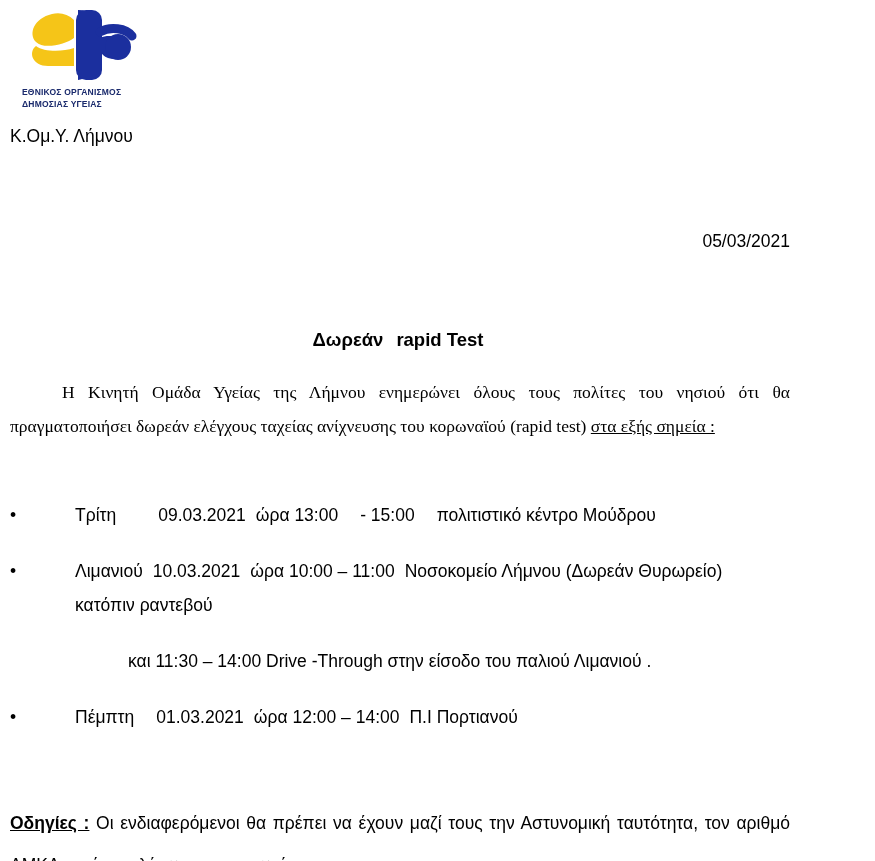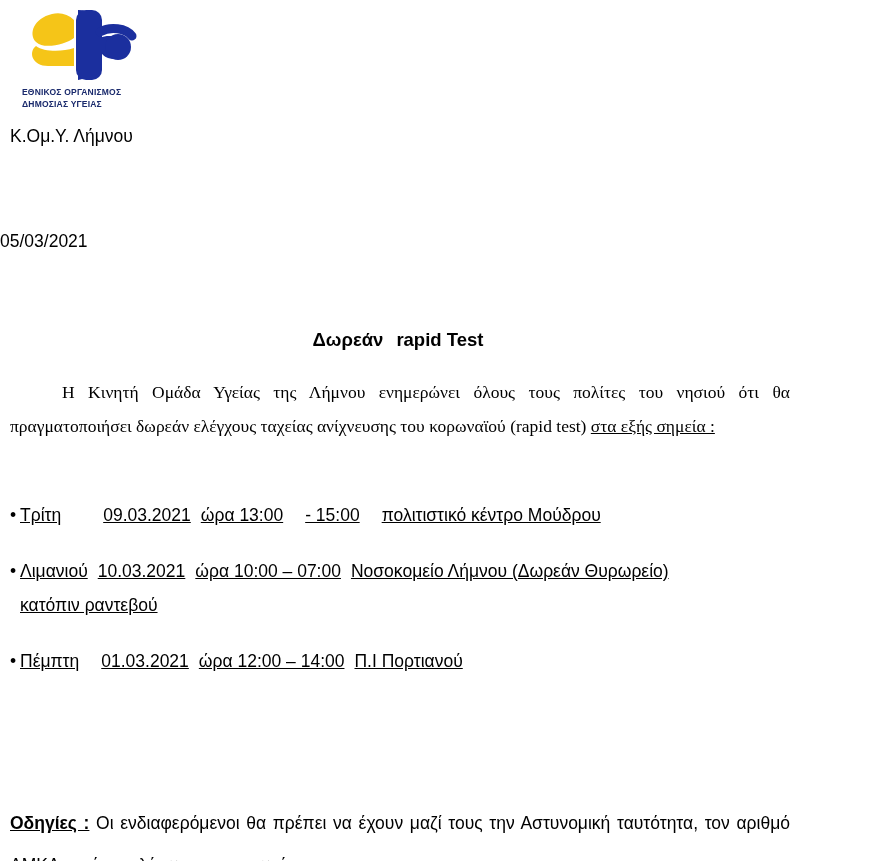--- a/index.html
+++ b/index.html
@@ -52,21 +52,21 @@
     position: absolute;
     left: 10px;
     top: 126px;
     font-size: 17.5px;
   }
   .date-line {
     position: absolute;
     left: 0;
     top: 231px;
     width: 790px;
-    text-align: left;
+    text-align: right;
     font-size: 17.5px;
   }
   .title-line {
     position: absolute;
     left: 3px;
     top: 298px;
     width: 790px;
     text-align: center;
     font-size: 18.5px;
     font-weight: bold;
@@ -103,22 +103,22 @@
     margin-bottom: 22px;
     line-height: 34px;
   }
   .bullet-dot {
     width: 10px;
     flex: 0 0 10px;
     font-size: 17.5px;
     line-height: 34px;
   }
   .bullet-body {
+    margin-left: 55px;
     flex: 1;
-    text-decoration: underline;
   }
   .bullet-body .ln2 { display: block; }
   .sub-line {
     margin: 0 0 22px 118px;
     line-height: 34px;
     font-size: 17.5px;
   }
   .gap-s { display: inline-block; width: 10px; }
   .gap-m { display: inline-block; width: 22px; }
   .gap-l { display: inline-block; width: 42px; }
@@ -174,25 +174,26 @@
     <div class="bullet-row">
       <span class="bullet-dot">•</span>
       <span class="bullet-body">
         <span>Τρίτη</span><span class="gap-l"></span><span>09.03.2021</span><span class="gap-s"></span><span>ώρα 13:00</span><span class="gap-m"></span><span>- 15:00</span><span class="gap-m"></span><span>πολιτιστικό κέντρο Μούδρου</span>
       </span>
     </div>
 
     <div class="bullet-row">
       <span class="bullet-dot">•</span>
       <span class="bullet-body">
-        <span>Λιμανιού</span><span class="gap-s"></span><span>10.03.2021</span><span class="gap-s"></span><span>ώρα 10:00 – 07:00</span><span class="gap-s"></span><span>Νοσοκομείο Λήμνου (Δωρεάν Θυρωρείο)</span>
+        <span>Λιμανιού</span><span class="gap-s"></span><span>10.03.2021</span><span class="gap-s"></span><span>ώρα 10:00 – 11:00</span><span class="gap-s"></span><span>Νοσοκομείο Λήμνου (Δωρεάν Θυρωρείο)</span>
         <span class="ln2">κατόπιν ραντεβού</span>
       </span>
     </div>
 
+    <div class="sub-line">και 11:30 – 14:00   Drive -Through στην είσοδο του παλιού   Λιμανιού .</div>
 
     <div class="bullet-row">
       <span class="bullet-dot">•</span>
       <span class="bullet-body">
         <span>Πέμπτη</span><span class="gap-m"></span><span>01.03.2021</span><span class="gap-s"></span><span>ώρα 12:00 – 14:00</span><span class="gap-s"></span><span>Π.Ι Πορτιανού</span>
       </span>
     </div>
 
   </div>
 

